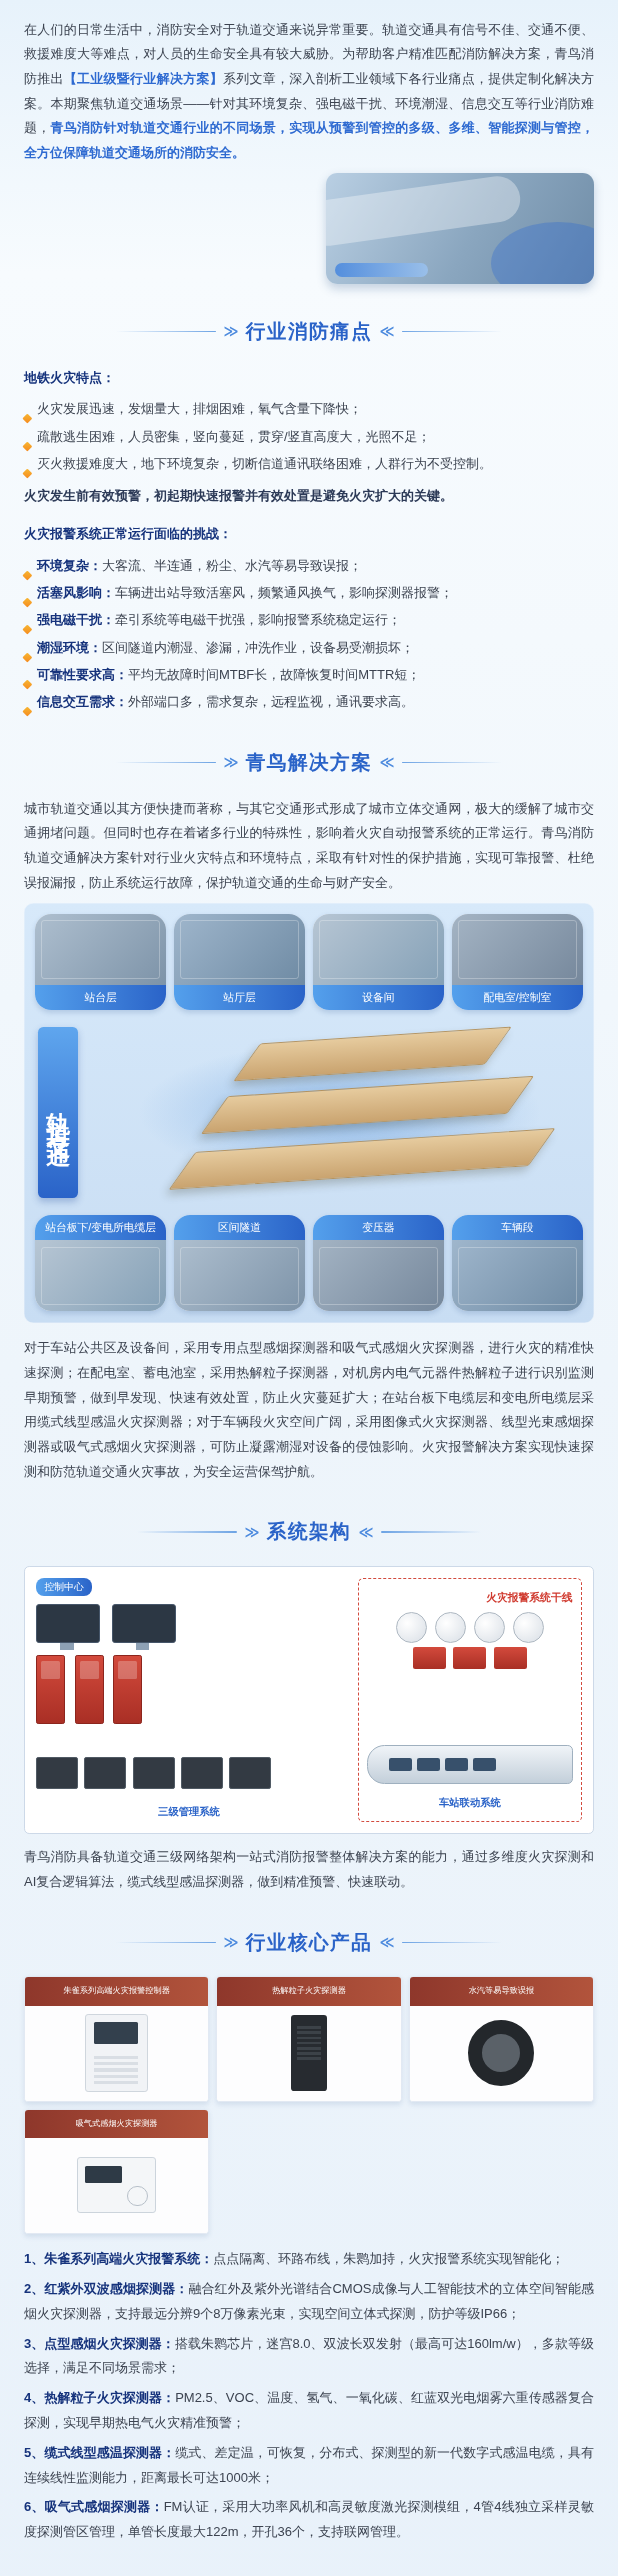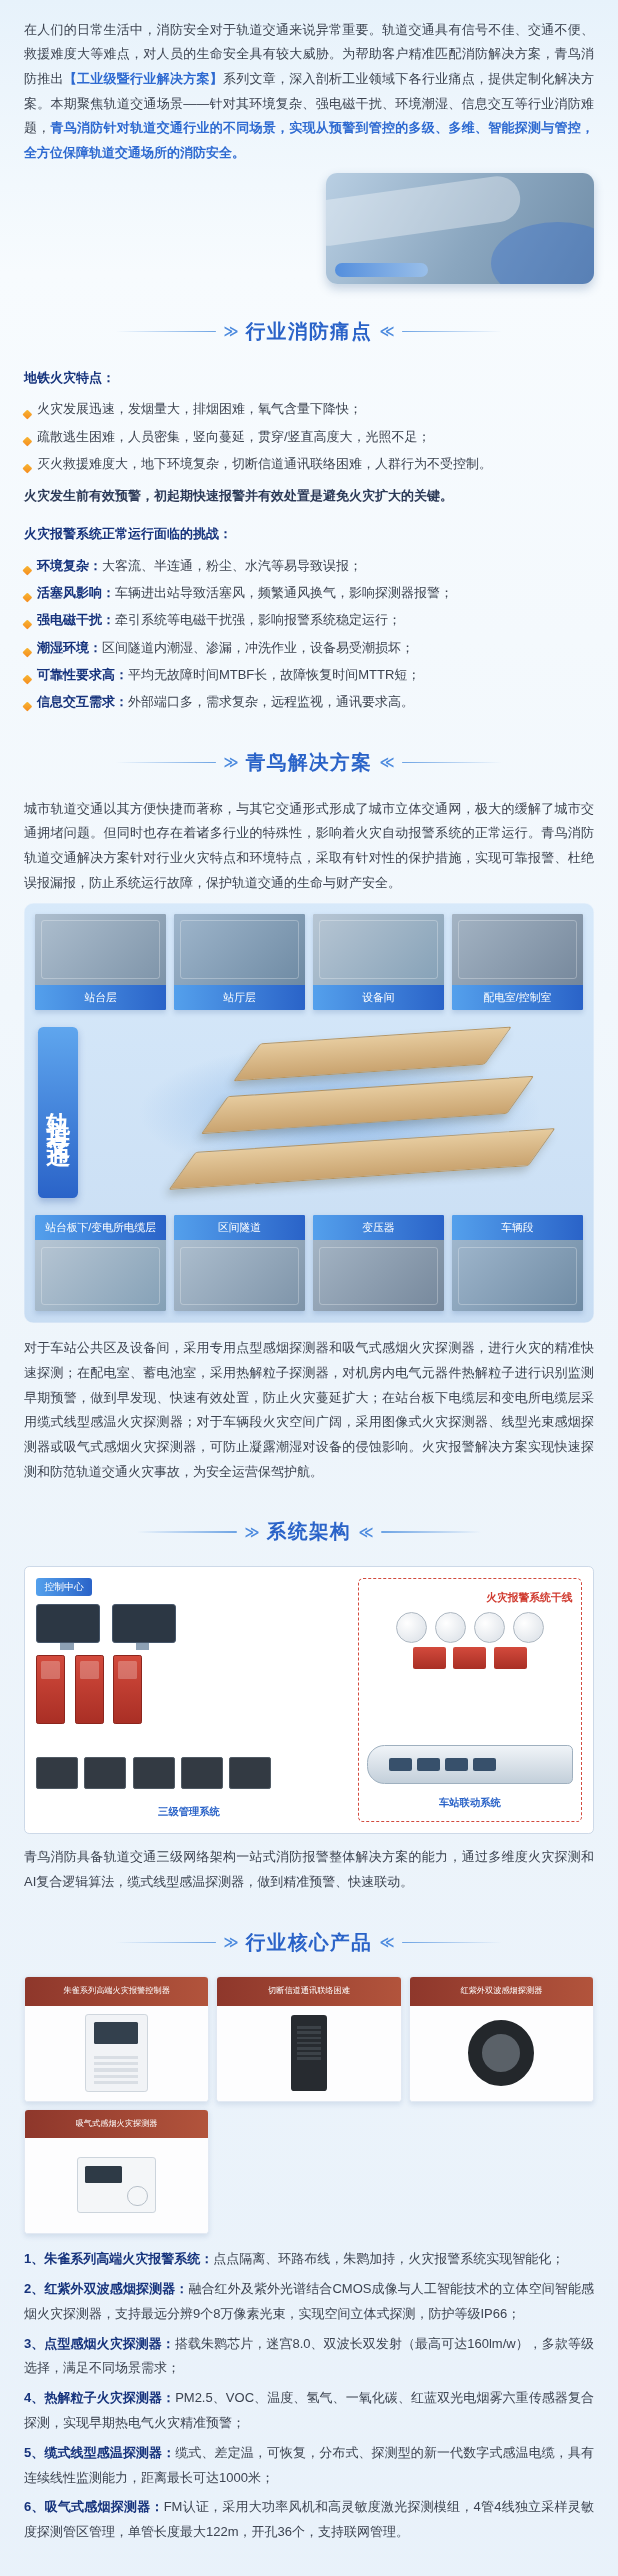--- a/index.html
+++ b/index.html
@@ -30,30 +30,30 @@
     box-shadow:0 4.1px 9.3px rgba(50,90,140,.25);
   }
   .metro-photo::before { content:""; position:absolute; left:-20.6px; top:15.5px; width:216px; height:46px;
     background:rgba(255,255,255,.35); border-radius:31px; transform:rotate(-8deg); }
   .metro-photo::after { content:""; position:absolute; right:-31px; bottom:-20.6px; width:134px; height:82px;
     background:rgba(46,106,209,.35); border-radius:50%; }
   .swash { position:absolute; left:9.3px; bottom:7.2px; width:93px; height:13.4px; border-radius:7.2px;
     background:linear-gradient(90deg,#3f82df,#9cc4f2); opacity:.8; }
 
   
-  .bullet { display:flex; gap:6.2px; margin:2.6px 0; align-items:center; }
+  .bullet { display:flex; gap:6.2px; margin:2.6px 0; align-items:flex-end; }
   .dmk { flex:0 0 auto; margin-top:8.2px; width:6.7px; height:6.7px; transform:rotate(45deg);
     background:linear-gradient(135deg,#f7b733,#f58a1f); border-radius:1px; }
   .key-line { font-weight:bold; color:#2c3a57; margin:7.2px 0 0; }
 
   
   .scene-panel { background:linear-gradient(180deg,#d7e9fa,#c8ddf3); border-radius:9.3px; padding:11.3px; margin:5.2px 0 13.4px;
     box-shadow:inset 0 0 0 0.5px rgba(255,255,255,.5); }
   .scene-row { display:grid; grid-template-columns:repeat(4,1fr); gap:8.2px; }
-  .scene-card { background:#fff; border-radius:1px; overflow:hidden; box-shadow:0 2.1px 5.2px rgba(40,80,140,.18); }
+  .scene-card { background:#fff; border-radius:16px; overflow:hidden; box-shadow:0 2.1px 5.2px rgba(40,80,140,.18); }
   .scene-shot { height:71px; position:relative; background:linear-gradient(135deg,#aebfcf,#7d93a8); }
   .scene-shot::after { content:""; position:absolute; inset:6.2px; border:1px solid rgba(255,255,255,.28); border-radius:3.1px; }
   .scene-shot.v2 { background:linear-gradient(135deg,#9fb6cc,#6e8aa3); }
   .scene-shot.v3 { background:linear-gradient(135deg,#b7c6d4,#84a0b6); }
   .scene-shot.v4 { background:linear-gradient(135deg,#a4b4c4,#75879b); }
   .scene-label { height:25px; display:flex; align-items:center; justify-content:center; text-align:center;
     background:linear-gradient(90deg,#54a0ec,#2a63c8); color:#fff; font-size:10.8px; line-height:1.2; padding:0 3.1px; }
 
   .scene-3d { position:relative; height:185px; margin:10.3px 1px; }
   .v-banner { position:absolute; left:2.1px; top:7.2px; bottom:7.2px; width:40px; writing-mode:vertical-rl;
@@ -67,21 +67,21 @@
     border:1px solid #b4935f; transform:skewX(-38deg) rotate(-4deg); border-radius:2.1px; box-shadow:0 5.2px 7.2px rgba(60,60,40,.25); }
   .slab.s1 { top:14.4px;  left:155px; width:237px; }
   .slab.s2 { top:66px; left:124px; width:289px; }
   .slab.s3 { top:120px; left:93px; width:340px; }
 
   
   .diagram { background:#fff; border:0.5px solid #cdd9e8; border-radius:5.2px; padding:11.3px; display:grid;
     grid-template-columns:56% 41%; gap:3%; min-height:268px; box-sizing:border-box; margin-bottom:11.3px; }
   .diag-left { display:flex; flex-direction:column; gap:8.2px; }
   .chip { align-self:flex-start; background:linear-gradient(90deg,#54a0ec,#2a63c8); color:#fff; font-size:9.8px;
-    padding:2.1px 8.2px; border-radius:3px; line-height:1.4; }
+    padding:2.1px 8.2px; border-radius:8px; line-height:1.4; }
   .monitors { display:flex; gap:11.3px; }
   .monitor { width:62px; height:37px; background:#2c3744; border-radius:3.1px; position:relative; border:1.5px solid #46566a; }
   .monitor::after { content:""; position:absolute; left:23px; bottom:-7.2px; width:13.4px; height:6.2px; background:#8ea1b5; }
   .cabinets { display:flex; gap:9.3px; margin-top:3.1px; }
   .cabinet { width:27px; height:67px; background:linear-gradient(180deg,#d34a3c,#a92f25); border-radius:2.1px;
     border:1px solid #8c251d; position:relative; }
   .cabinet::after { content:""; position:absolute; left:4.1px; top:5.2px; right:4.1px; height:18.5px;
     background:rgba(255,255,255,.25); border-radius:1.5px; }
   .panels { display:flex; gap:6.2px; margin-top:auto; }
   .panel { width:40px; height:30px; background:#333a43; border-radius:2.1px; border:1px solid #50holder5a64; border:1px solid #505a64; }
@@ -314,27 +314,27 @@
   </div>
 
   <div class="product-row">
     <div class="product-card">
       <div class="product-head">朱雀系列高端火灾报警控制器</div>
       <div class="product-body">
           <div class="g-panel"></div>
         </div>
     </div>
     <div class="product-card">
-      <div class="product-head">切断信道通讯联络困难</div>
+      <div class="product-head">热解粒子火灾探测器</div>
       <div class="product-body">
           <div class="g-blackbox"></div>
         </div>
     </div>
     <div class="product-card">
-      <div class="product-head">红紫外双波感烟探测器</div>
+      <div class="product-head">水汽等易导致误报</div>
       <div class="product-body">
           <div class="g-coil"></div>
         </div>
     </div>
     <div class="product-card">
       <div class="product-head">吸气式感烟火灾探测器</div>
       <div class="product-body">
           <div class="g-flatpanel"></div>
         </div>
     </div>

